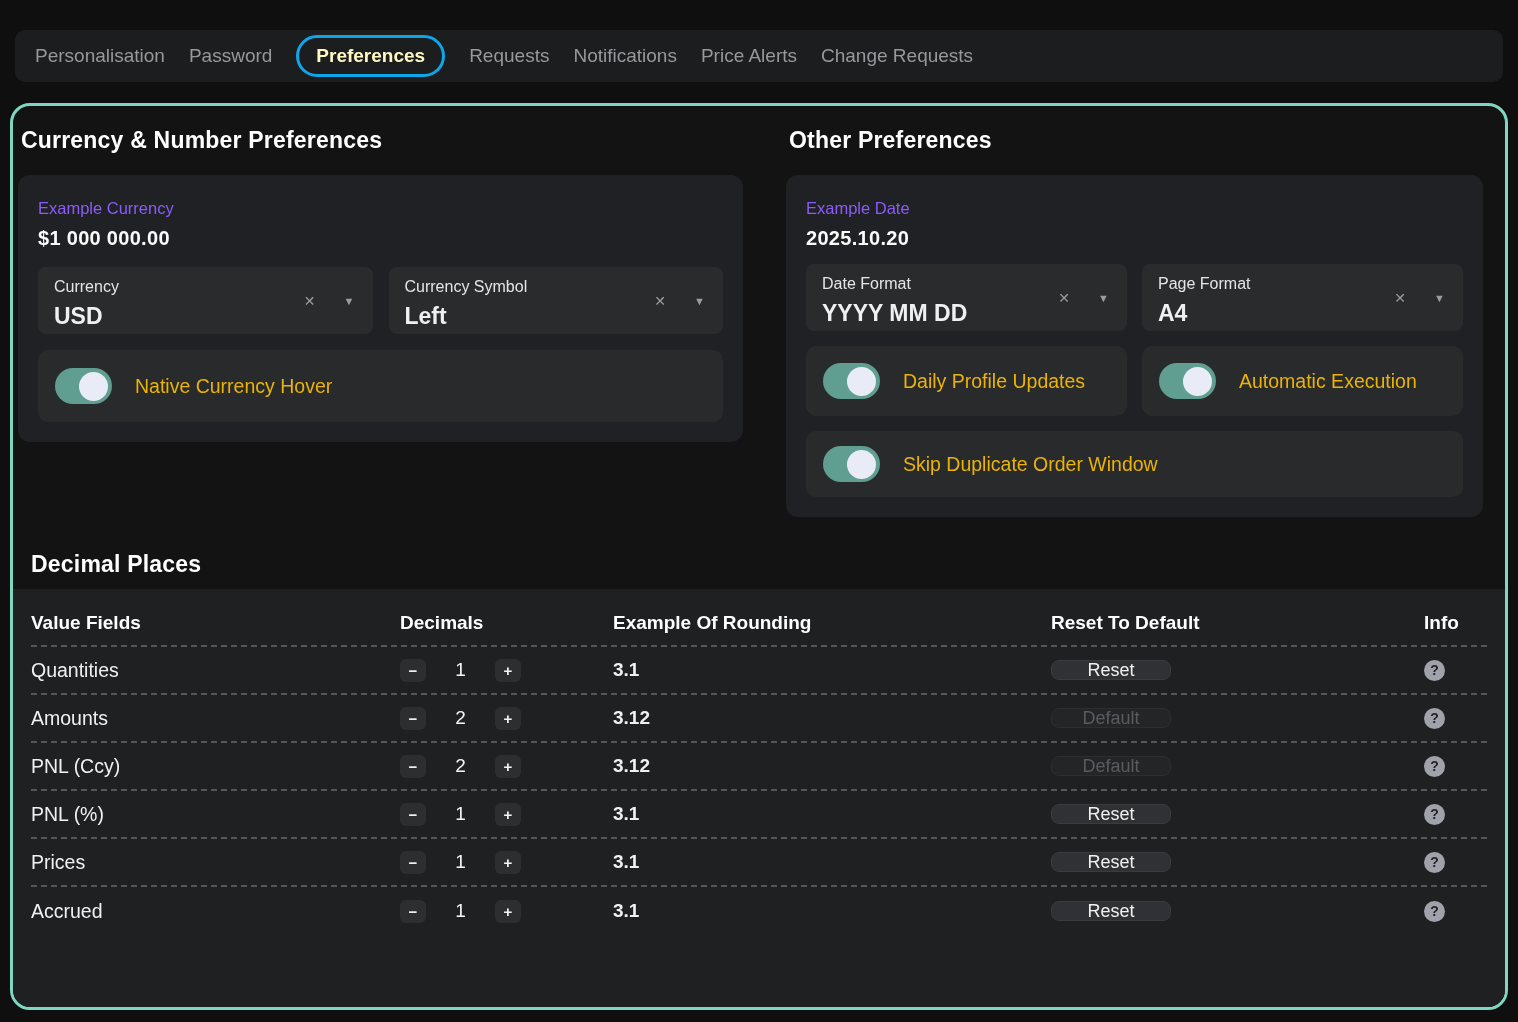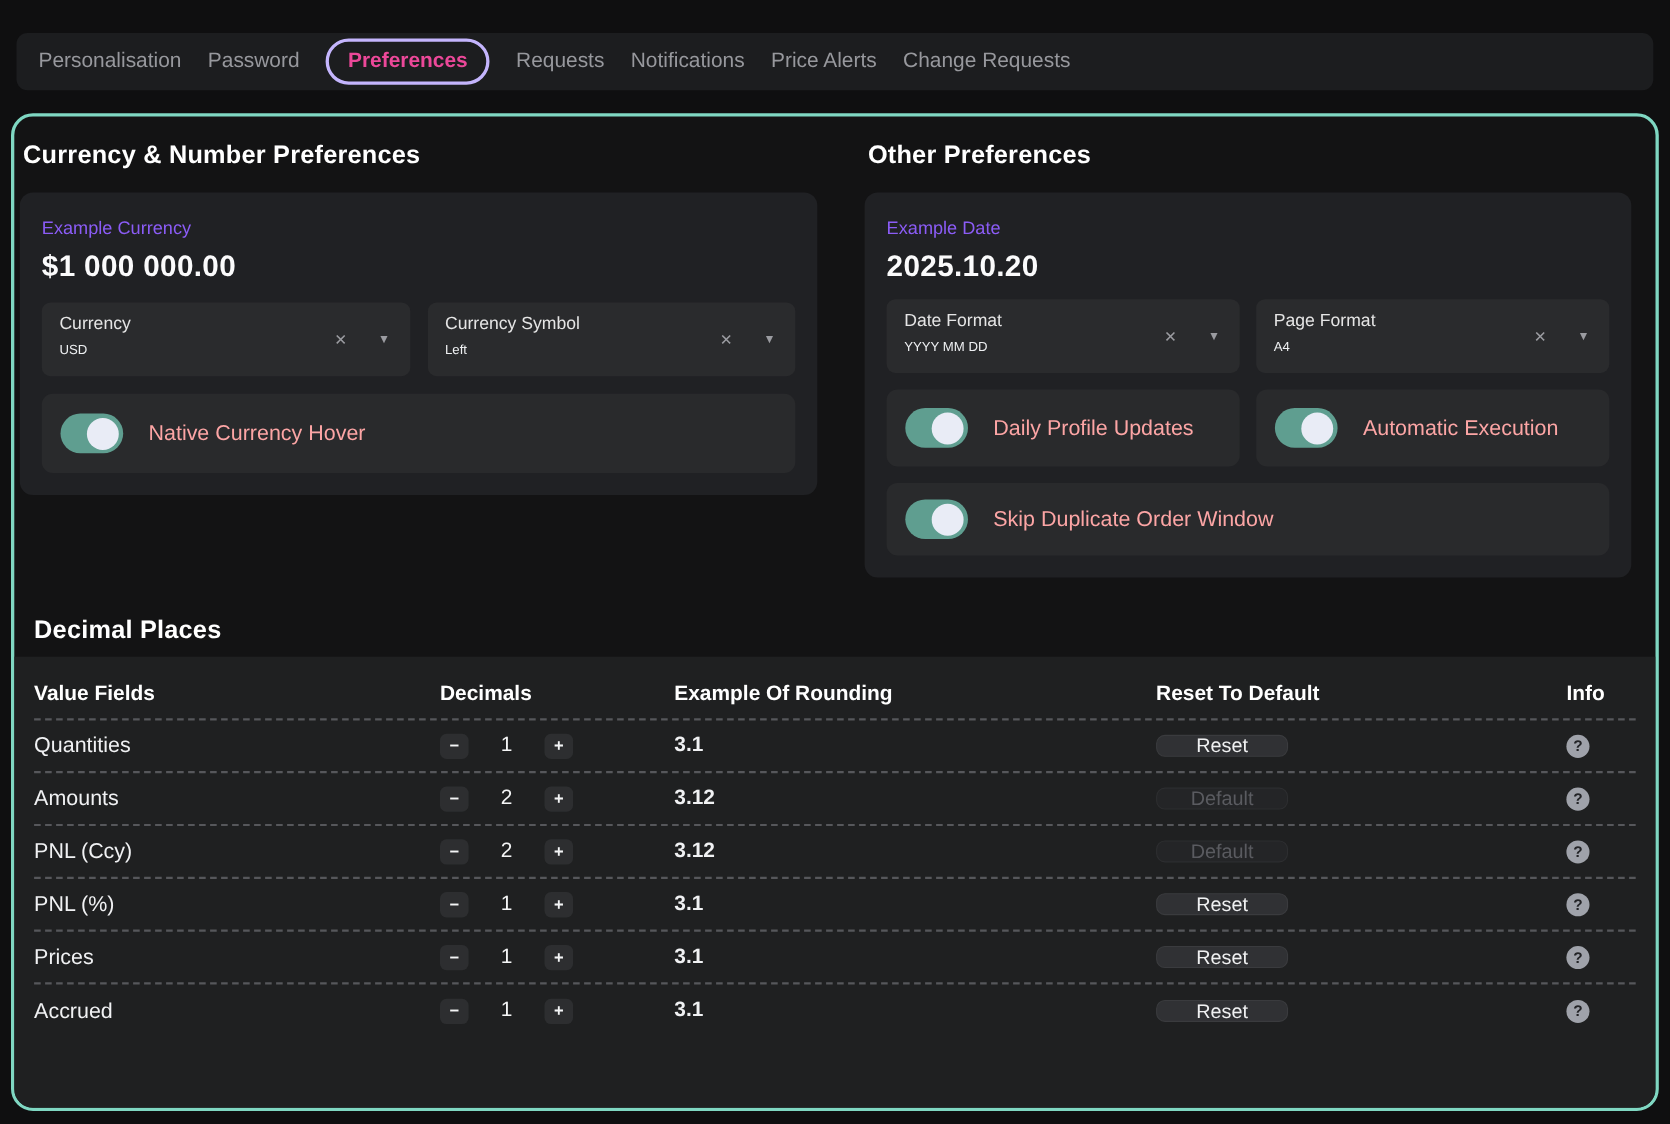--- a/index.html
+++ b/index.html
@@ -26,23 +26,23 @@
     background: none;
     border: none;
     color: #97989d;
     font-size: 19px;
     font-family: inherit;
     cursor: pointer;
     padding: 8px 0;
     white-space: nowrap;
   }
   .tab.active {
-    color: #ec4899;
+    color: #fef9c3;
     font-weight: 700;
-    border: 3px solid #c4b5fd;
+    border: 3px solid #0ea5e9;
     border-radius: 999px;
     padding: 7px 17px;
   }
 
   
   .panel {
     margin: 21px 10px 0 10px;
     height: 907px;
     background: #131314;
     border: 3px solid #7fd7c2;
@@ -66,34 +66,34 @@
     margin: 8px 0 21px 3px;
     letter-spacing: 0.2px;
   }
   .card {
     background: #202124;
     border-radius: 12px;
     padding: 24px 20px 20px 20px;
   }
 
   .ex-label { font-size: 16.5px; color: #8b5cf6; margin-bottom: 9px; }
-  .ex-value { font-size: 27px; font-weight: 700; color: #fbfbfc; letter-spacing: 0.3px; }
+  .ex-value { font-size: 20px; font-weight: 700; color: #fbfbfc; letter-spacing: 0.3px; }
   .example { margin-bottom: 17px; }
 
   .field-row { display: grid; grid-template-columns: 1fr 1fr; gap: 16px; }
   .select-field {
     position: relative;
     height: 67px;
     background: #2a2b2d;
     border-radius: 8px;
     padding: 11px 16px;
     cursor: pointer;
   }
   .f-label { font-size: 16px; color: #e5e5e5; margin-bottom: 7px; }
-  .f-value { font-size: 12px; color: #eef0f2; }
+  .f-value { font-size: 23px; color: #eef0f2; font-weight: bold; }
   .clear-x {
     position: absolute; right: 57px; top: 50%; transform: translateY(-50%);
     color: #9b9ca1; font-size: 14px; line-height: 1; cursor: pointer;
   }
   .chev {
     position: absolute; right: 18px; top: 50%; transform: translateY(-46%);
     color: #9b9ca1; font-size: 11px; line-height: 1; cursor: pointer;
   }
 
   .toggle-row {
@@ -106,21 +106,21 @@
   .toggle {
     width: 57px; height: 36px; border-radius: 18px;
     background: #5f9e90; position: relative; flex: none; cursor: pointer;
     border: none;
   }
   .toggle .knob {
     position: absolute; right: 4px; top: 3.5px;
     width: 29px; height: 29px; border-radius: 50%;
     background: #e9ecf6;
   }
-  .t-label { font-size: 19.5px; color: #fca5a5; }
+  .t-label { font-size: 19.5px; color: #eab308; }
 
   .two-col { display: grid; grid-template-columns: 1fr 1fr; gap: 15px; }
   .two-col .toggle-row { margin-top: 0; }
   .toggles-grid { margin-top: 15px; }
 
   
   .decimals-head { margin: 34px 0 0 18px; }
   .decimals-head .section-title { margin: 0 0 11px 0; }
   .dec-subtitle { font-size: 19px; color: #eceded; margin-bottom: 26px; }
 

